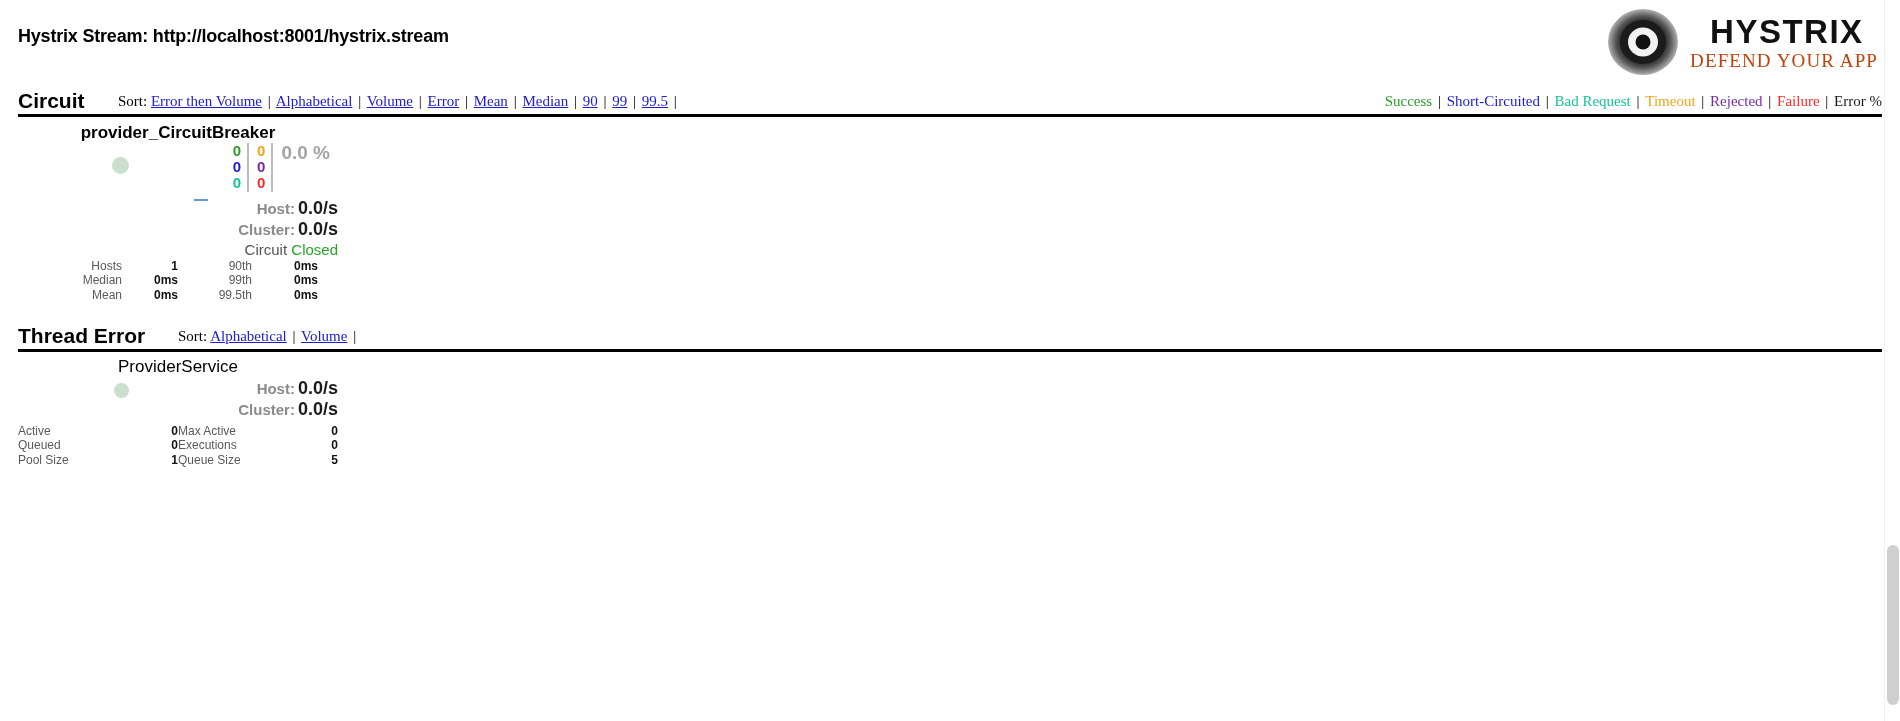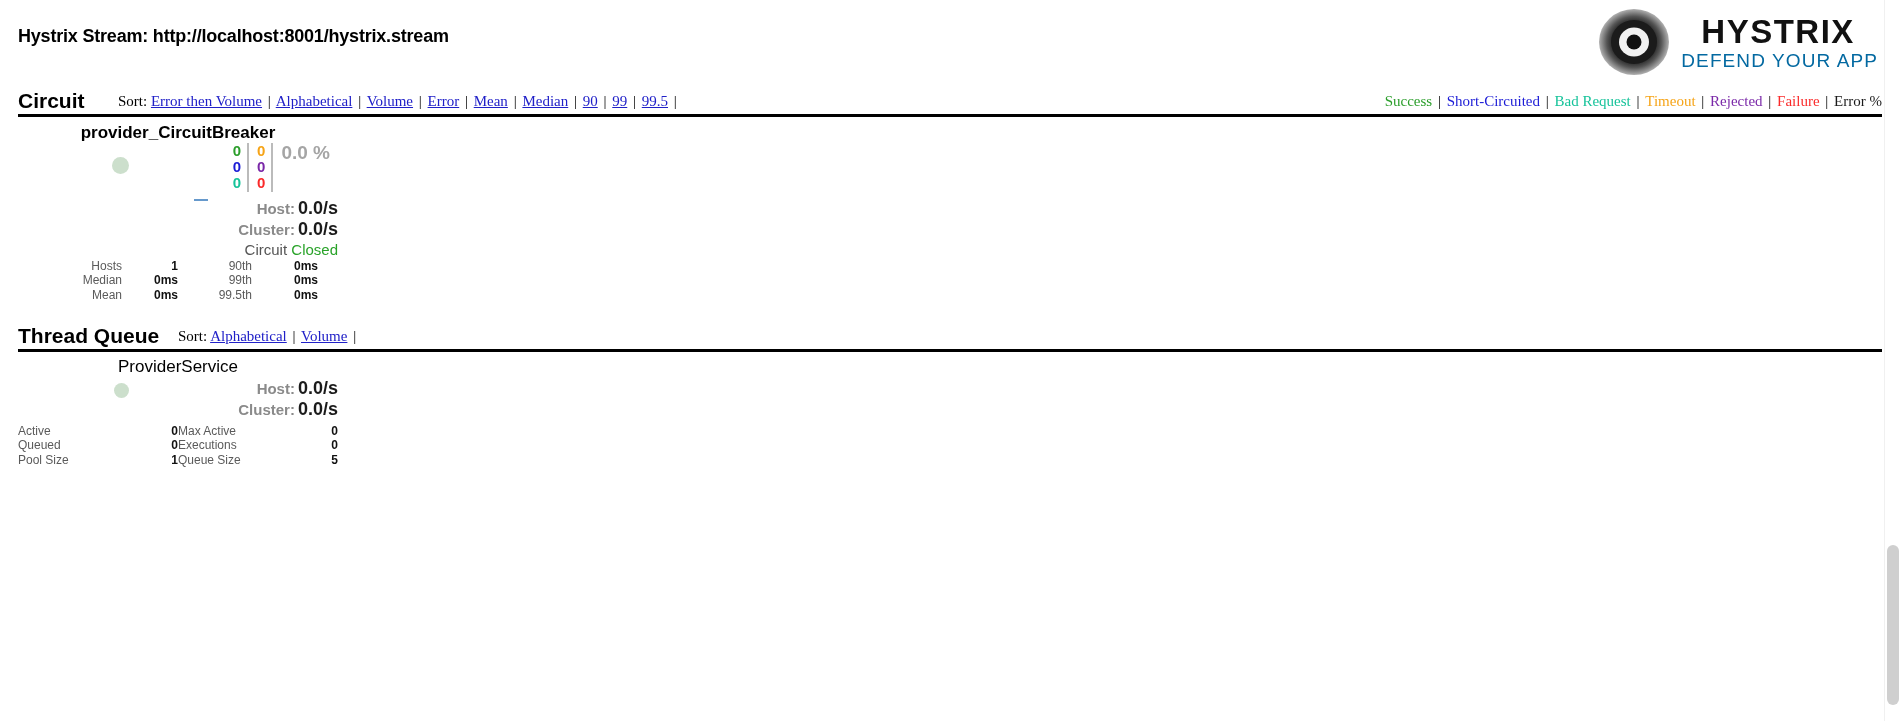--- a/index.html
+++ b/index.html
@@ -66,23 +66,23 @@
     font-size: 33px;
     font-weight: bold;
     letter-spacing: 1.5px;
     color: #111;
     font-family: "Liberation Sans", sans-serif;
     margin-left: 20px;
   }
   .logo-text .l2 {
     font-size: 19px;
     letter-spacing: 1.1px;
-    color: #0369a1;
+    color: #c2410c;
     margin-top: 3px;
-    font-family: Liberation Sans, sans-serif;
+    font-family: Liberation Serif, serif;
   }
 
   
   .section-head {
     position: relative;
     margin: 0 18px;
     border-bottom: 3px solid #000;
     height: 30px;
   }
   .section-title {
@@ -353,21 +353,21 @@
         <div class="val">0ms</div>
         <div class="lbl">Mean</div>
         <div class="val">0ms</div>
         <div class="lbl">99.5th</div>
         <div class="val">0ms</div>
       </div>
   </div>
 </div>
 
 <div class="section-head" style="margin-top:12px;">
-  <div class="section-title">Thread Queue</div>
+  <div class="section-title">Thread Error</div>
   <div class="sort-block pool-sort">
     <span class="sort-label">Sort:</span>
     <span id="pool-sort-links"> <a>Alphabetical</a><span class="sep"> |</span> <a>Volume</a><span class="sep"> |</span></span>
   </div>
 </div>
 
 <div class="cards">
   <div class="pool-card">
     <div class="pool-title">ProviderService</div>
 

